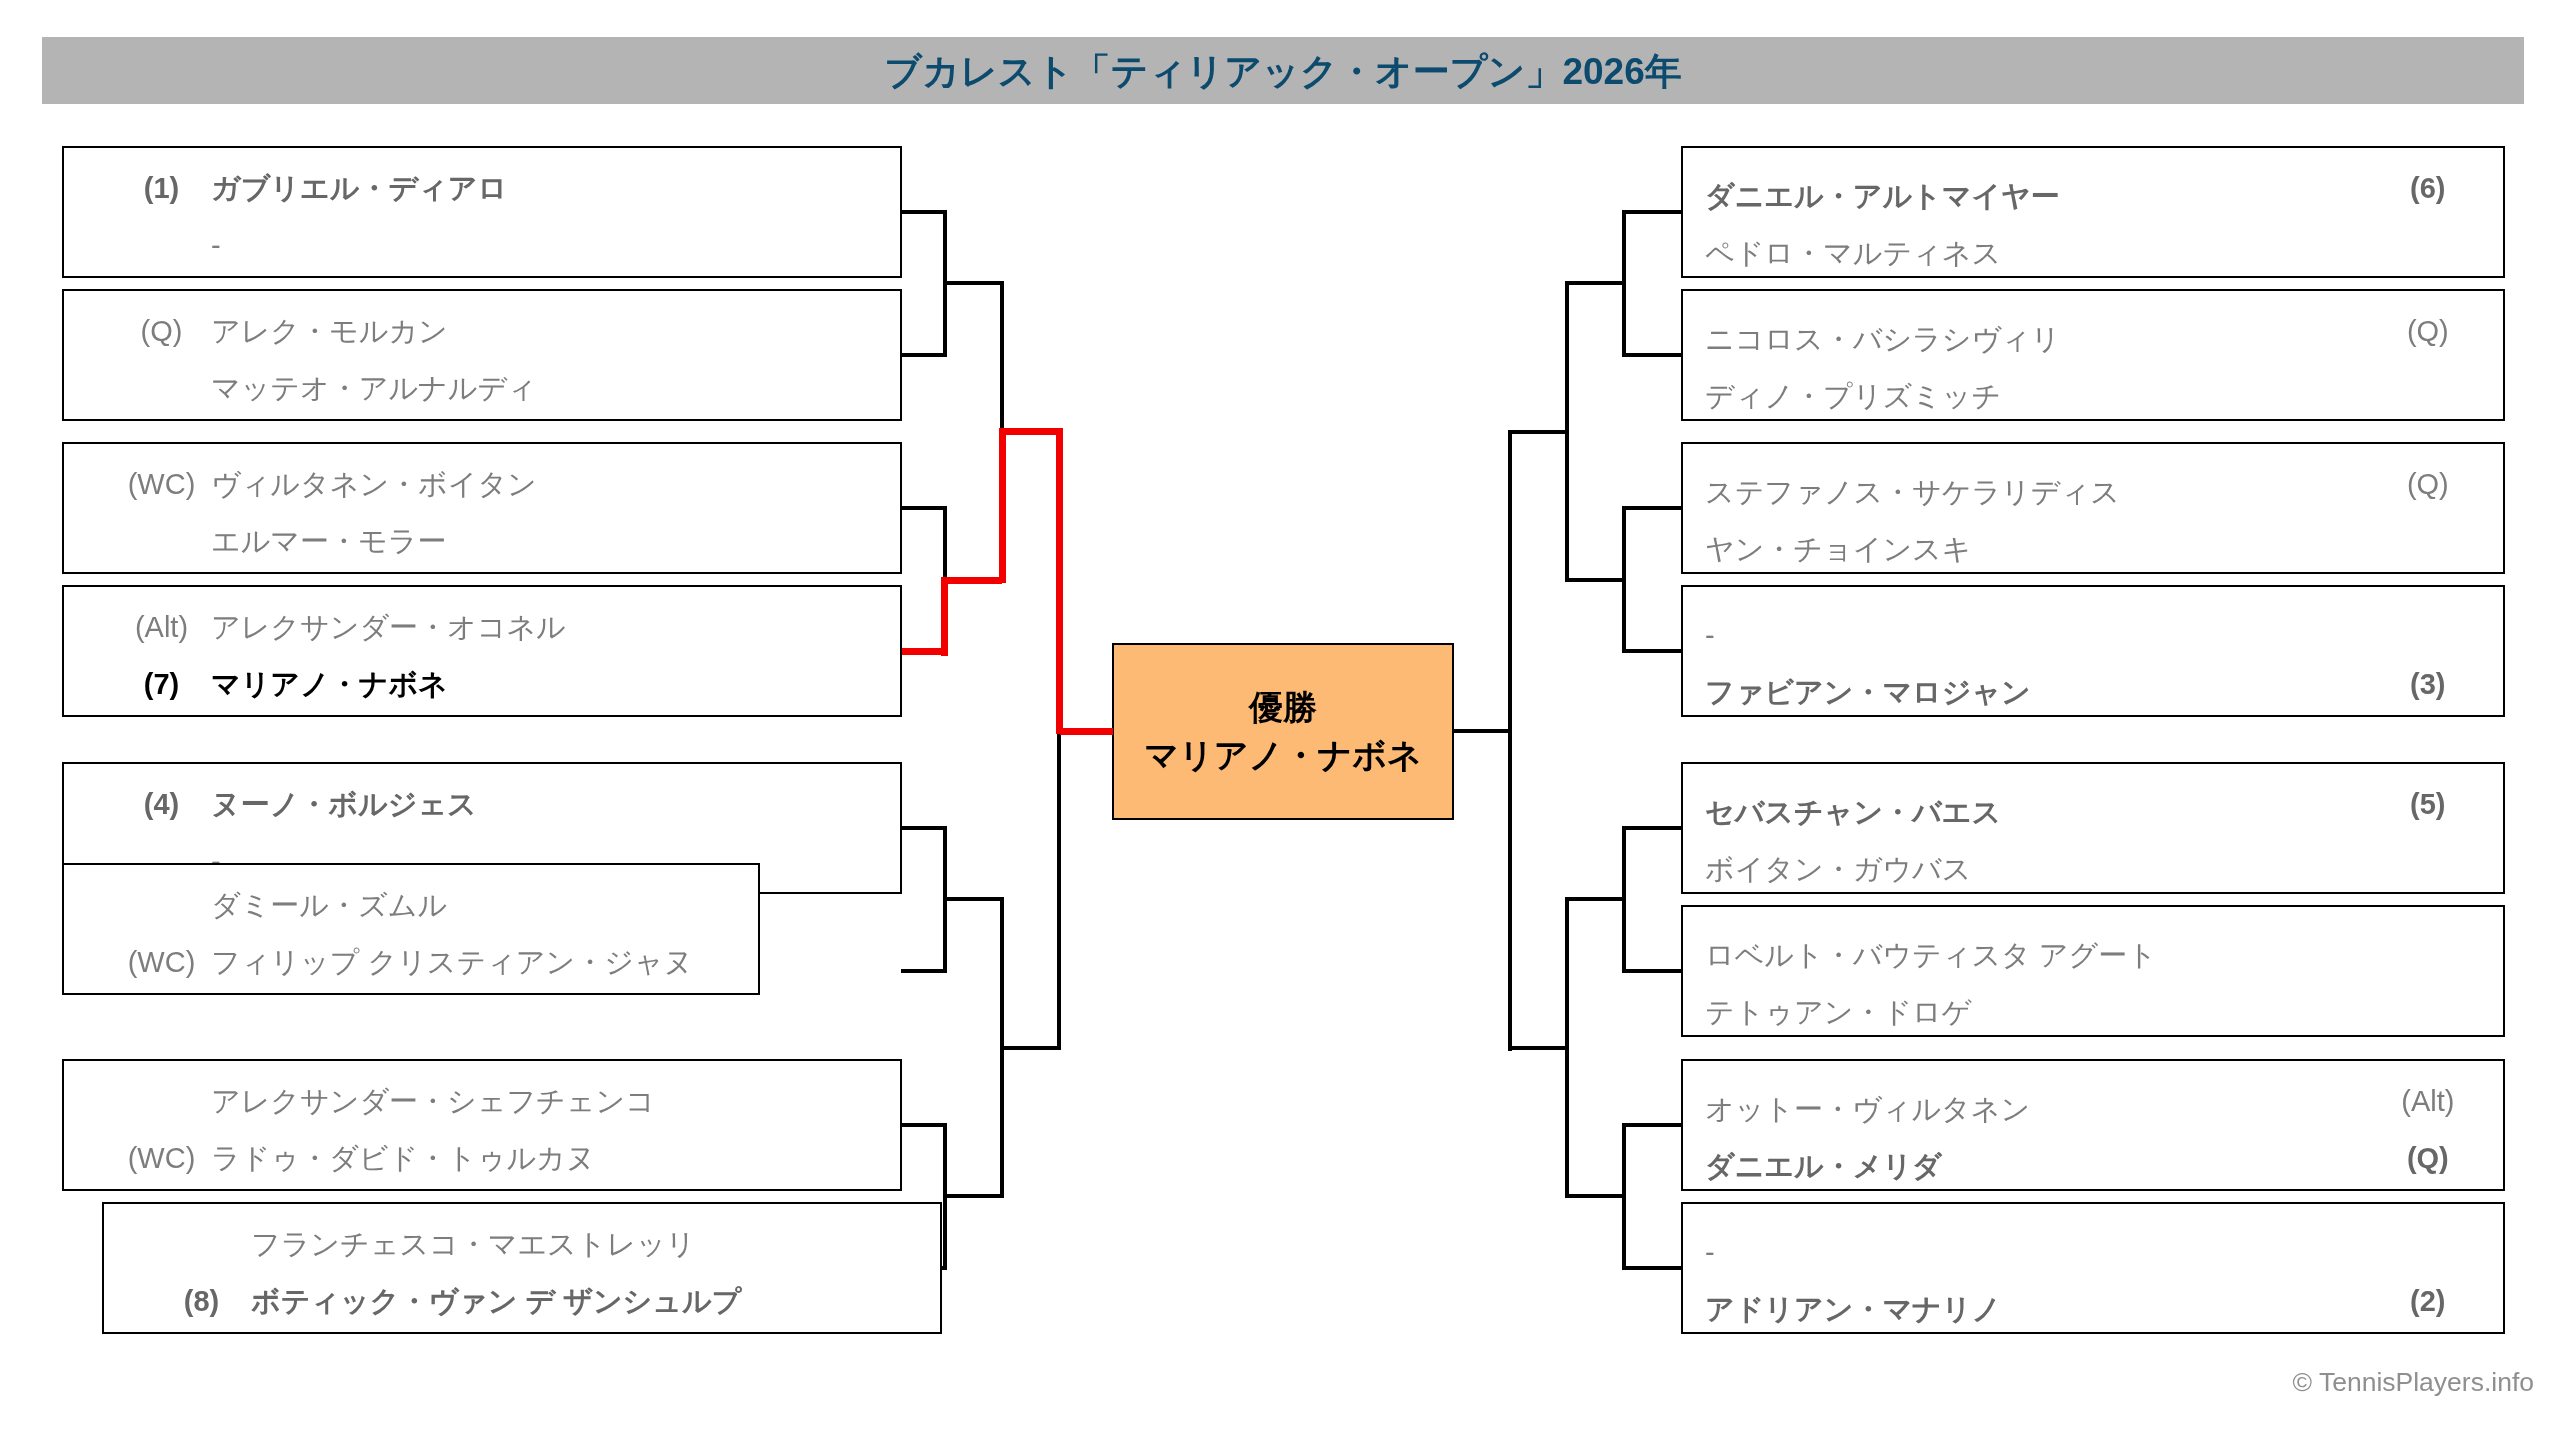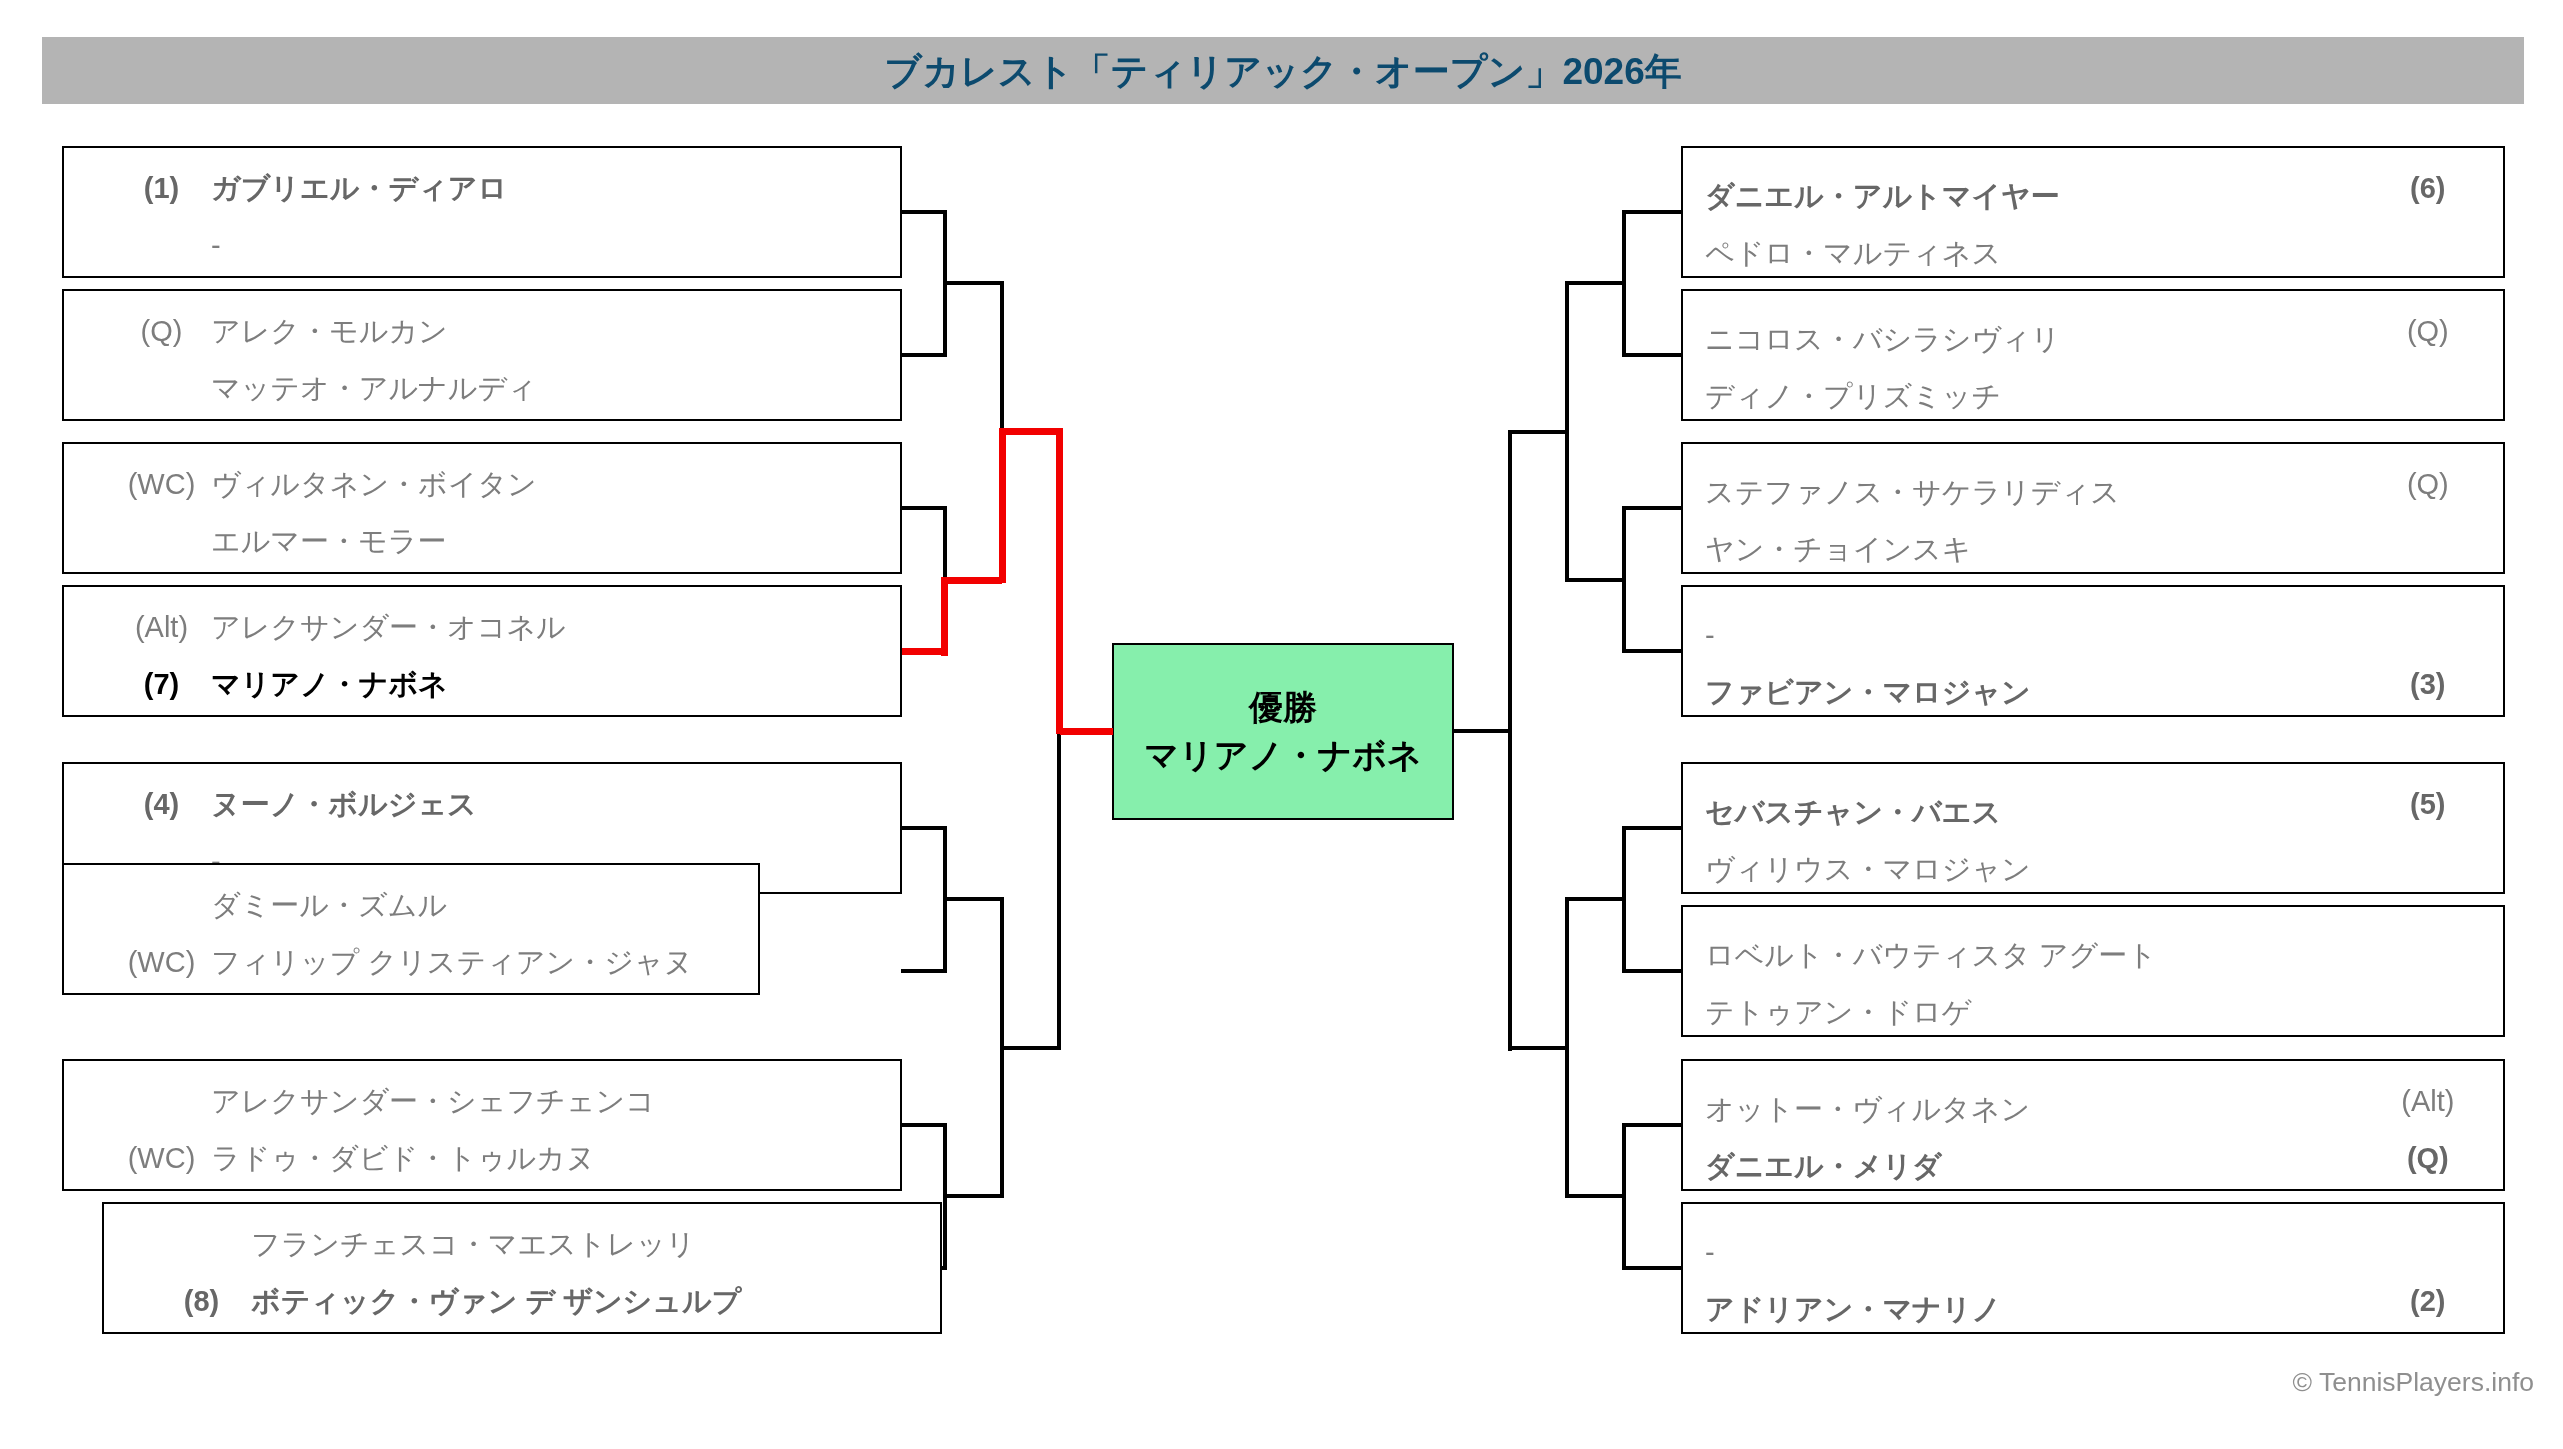--- a/index.html
+++ b/index.html
@@ -12,21 +12,21 @@
   .prow.r1{top:19.4px;} .prow.r2{top:76px;}
   .prow.bold{font-weight:bold;color:#676767;}
   .prow.champ{font-weight:bold;color:#000;}
   .seed{position:absolute;text-align:center;}
   .seed.sl{left:40px;width:115px;}
   .seed.sr{right:13.2px;width:124px;}
   .pname{position:absolute;}
   .pname.nl{left:147px;}
   .pname.nr{left:22px;margin-top:8px;}
   .ln{position:absolute;}
-  #winnerbox{position:absolute;border:2.6px solid #000;background:#86efac;box-sizing:border-box;
+  #winnerbox{position:absolute;border:2.6px solid #000;background:#fdba74;box-sizing:border-box;
              display:flex;flex-direction:column;align-items:center;justify-content:center;gap:8.8px;
              font-size:34px;font-weight:bold;color:#000;line-height:1.15;}
   #copyright{position:absolute;top:1367px;right:29px;font-size:26.5px;color:#8f8f8f;}
 </style>
 </head>
 <body>
 
 <div id="stage">
   <div id="titlebar">
     <span>ブカレスト「ティリアック・オープン」2026年</span>
@@ -205,21 +205,21 @@
         <span class="pname nr">ファビアン・マロジャン</span>
       </div>
     </div>
     <div class="box" style="left: 1681px; top: 762px; width: 824px; height: 132px;">
       <div class="prow r1 bold">
         <span class="seed sr">(5)</span>
         <span class="pname nr">セバスチャン・バエス</span>
       </div>
       <div class="prow r2">
         <span class="seed sr"></span>
-        <span class="pname nr">ヴィリウス・マロジャン</span>
+        <span class="pname nr">ボイタン・ガウバス</span>
       </div>
     </div>
     <div class="box" style="left: 1681px; top: 905px; width: 824px; height: 132px;">
       <div class="prow r1">
         <span class="seed sr"></span>
         <span class="pname nr">ロベルト・バウティスタ アグート</span>
       </div>
       <div class="prow r2">
         <span class="seed sr"></span>
         <span class="pname nr">テトゥアン・ドロゲ</span>

